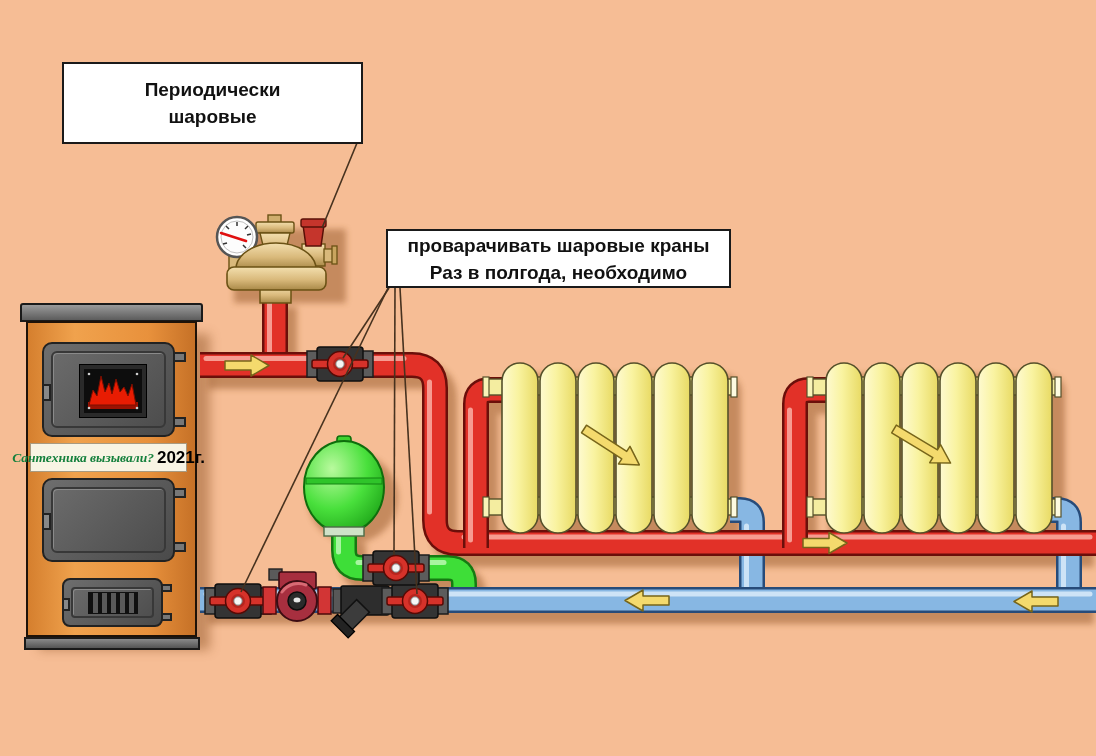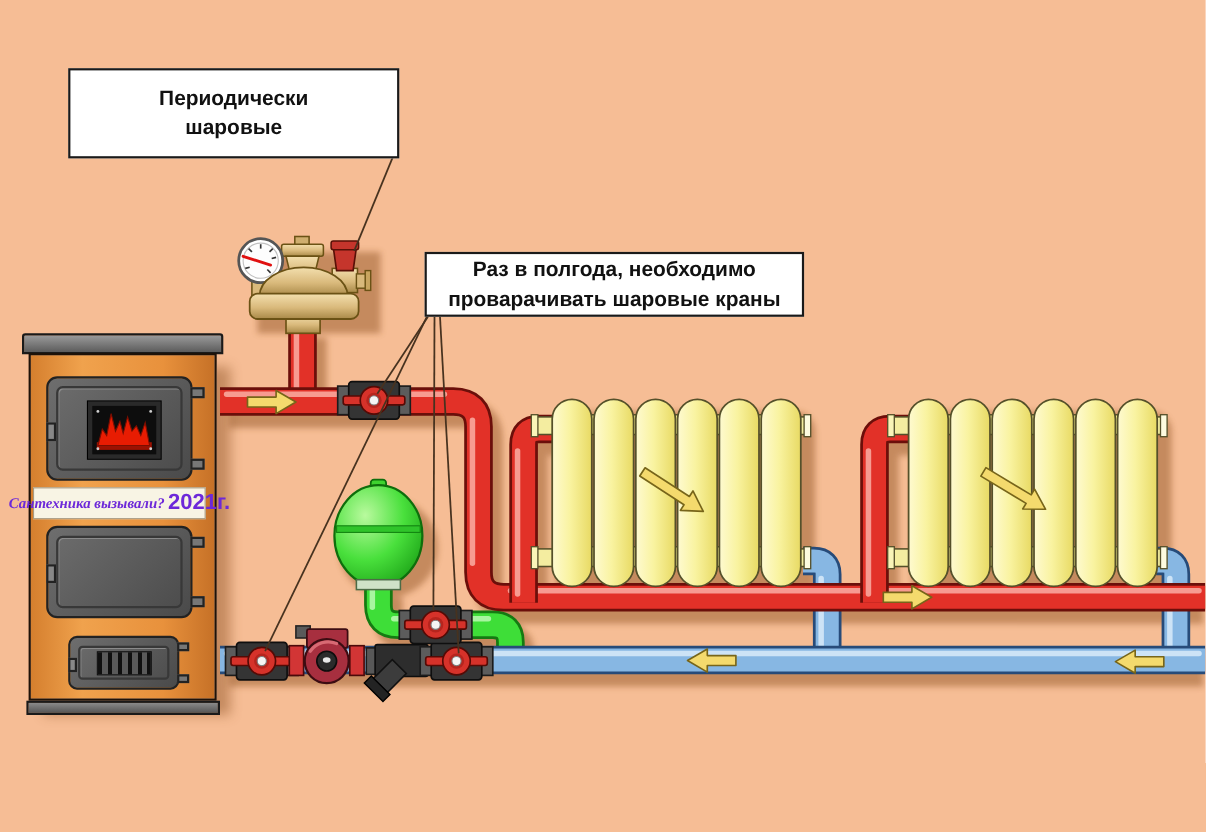--- a/index.html
+++ b/index.html
@@ -26,23 +26,23 @@
   .hinge{position:absolute; width:13px; height:10px; background:#777; border:2px solid #222;}
   .handle{position:absolute; width:9px; height:17px; background:#888; border:2px solid #222;}
   .fire-window{position:absolute; left:36px; top:21px; width:66px; height:52px;
     background:#101010; border:4px solid #2a2a2a; box-shadow:0 0 0 1px #000;}
   .vent{position:absolute; left:24px; top:12px; width:50px; height:22px;
     background:repeating-linear-gradient(90deg,#101010 0 4px,#5a5a5a 4px 9px); border:1px solid #101010;}
   .boiler-label{position:absolute; left:30px; top:443px; width:157px; height:29px;
     background:#f8f4e4; border:1px solid #a89a80; display:flex; align-items:center; justify-content:center;
     white-space:nowrap; z-index:3;}
   .boiler-label .plumber{font-family:"Liberation Serif",serif; font-style:italic; font-weight:700;
-    font-size:13.5px; color:#6d28d9;}
-  .boiler-label .year{font-family:"Liberation Sans",sans-serif; font-weight:700; font-size:20px;
-    color:#6d28d9; margin-left:3px;}
+    font-size:13.5px; color:#15803d;}
+  .boiler-label .year{font-family:"Liberation Sans",sans-serif; font-weight:700; font-size:17px;
+    color:#000000; margin-left:3px;}
   
   .note{position:absolute; background:#fff; border:2px solid #1a1a1a; z-index:10;
     display:flex; flex-direction:column; align-items:center; justify-content:center;
     font-weight:700; font-size:19px; line-height:27px; color:#111; text-align:center;}
   .note div{white-space:nowrap;}
   .note1{left:62px; top:62px; width:301px; height:82px;}
   .note2{left:386px; top:229px; width:345px; height:59px;}
 </style>
 </head>
 <body>
@@ -304,17 +304,17 @@
       <line x1="395" y1="288" x2="394" y2="555"></line>
       <line x1="400" y1="288" x2="417" y2="594"></line>
     </g>
   </svg>
 
   <div class="note note1">
     <div>Периодически</div>
     <div>шаровые</div>
   </div>
   <div class="note note2">
+    <div>проварачивать шаровые краны</div>
     <div>Раз в полгода, необходимо</div>
-    <div>проварачивать шаровые краны</div>
   </div>
 
 </div>
 
 </body></html>

